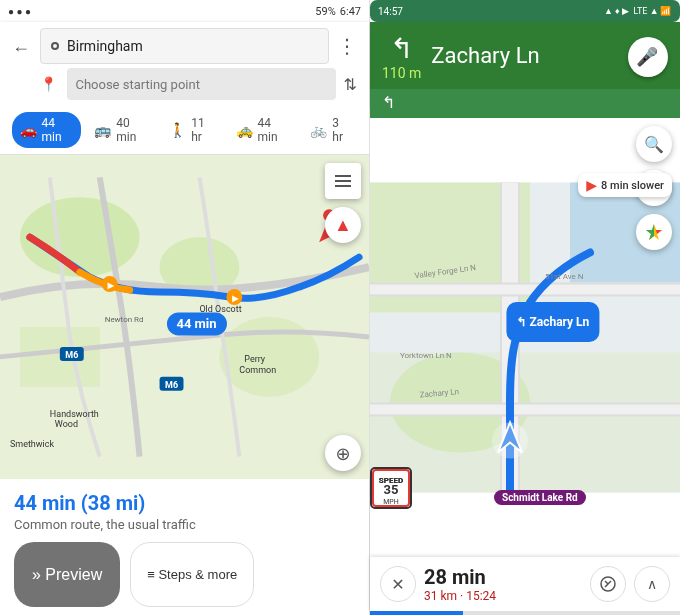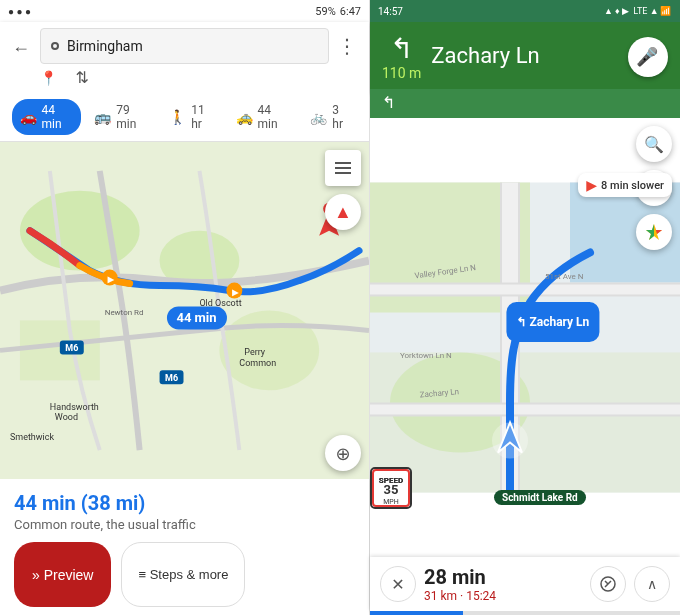--- a/index.html
+++ b/index.html
@@ -248,26 +248,26 @@
       margin-top: 2px;
     }
 
     .action-buttons {
       display: flex;
       gap: 10px;
       margin-top: 10px;
     }
 
     .btn-preview {
-      background: #b91c1c;
+      background: #737373;
       color: #fff;
       border: none;
       padding: 8px 18px;
       border-radius: 20px;
-      font-size: 14px;
+      font-size: 16px;
       font-weight: 500;
       cursor: pointer;
       display: flex;
       align-items: center;
       gap: 6px;
     }
 
     .btn-steps {
       background: #fff;
       color: #333;
@@ -293,20 +293,21 @@
 
     .status-bar-right {
       height: 22px;
       background: #2d7a4f;
       display: flex;
       align-items: center;
       justify-content: space-between;
       padding: 0 8px;
       font-size: 10px;
       color: #fff;
+      border-radius: 7px;
     }
 
     .nav-header {
       background: #2e7d32;
       padding: 10px 12px 8px 12px;
       display: flex;
       align-items: center;
       gap: 10px;
       position: relative;
     }
@@ -459,21 +460,21 @@
       border-radius: 10px;
       font-size: 12px;
       font-weight: bold;
       white-space: nowrap;
     }
 
     .schmidt-label {
       position: absolute;
       bottom: 52px;
       left: 40%;
-      background: #14532d;
+      background: #701a75;
       color: #fff;
       padding: 2px 8px;
       border-radius: 8px;
       font-size: 10px;
       font-weight: bold;
       white-space: nowrap;
       text-align: right;
     }
 
     .nav-bottom {
@@ -567,32 +568,35 @@
     <div class="search-row">
       <span class="back-arrow">←</span>
       <div class="search-input-container">
         <div class="circle-icon"></div>
         <span class="search-text">Birmingham</span>
       </div>
       <span class="menu-dots">⋮</span>
     </div>
     <div class="destination-row">
       <span class="pin-icon">📍</span>
+      <div class="dest-input">
+        <span class="dest-text">Choose starting point</span>
+      </div>
       <span class="swap-icon">⇅</span>
     </div>
   </div>
 
   <div class="transport-tabs">
     <div class="transport-tab active">
       <span class="tab-icon">🚗</span>
       <span>44 min</span>
     </div>
     <div class="transport-tab">
       <span class="tab-icon">🚌</span>
-      <span>79 min</span>
+      <span>40 min</span>
     </div>
     <div class="transport-tab">
       <span class="tab-icon">🚶</span>
       <span>11 hr</span>
     </div>
     <div class="transport-tab">
       <span class="tab-icon">🚕</span>
       <span>44 min</span>
     </div>
     <div class="transport-tab">

